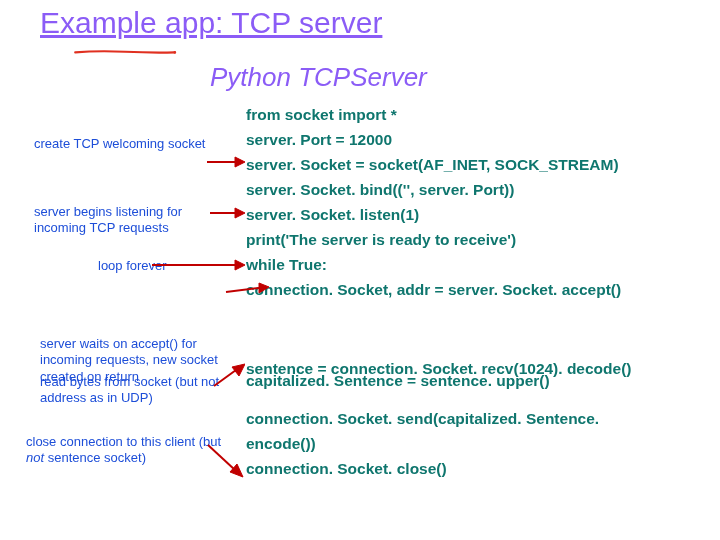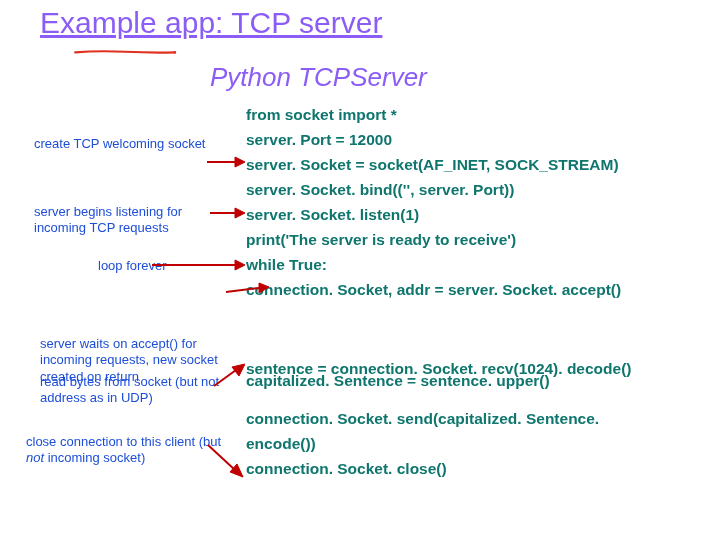--- a/index.html
+++ b/index.html
@@ -68,21 +68,21 @@
 </svg>
 
 <div class="subtitle">Python TCPServer</div>
 
 <div class="annotation" style="left:34px; top:136px;">create TCP welcoming socket</div>
 <div class="annotation" style="left:34px; top:204px;">server begins listening for incoming TCP requests</div>
 <div class="annotation" style="left:68px; top:258px;margin-left:30px;">loop forever</div>
 <div class="annotation" style="left:40px; top:288px; width:190px;margin-top:48px;">server waits on accept() for incoming requests, new socket created on return</div>
 <div class="annotation" style="left:40px; top:374px; width:190px;">read bytes from socket (but not address as in UDP)</div>
 <div class="annotation" style="left:26px; top:434px; width:200px;">
-  <span>close connection to this client (but </span><span style="font-style:italic;margin-top:40px;">not</span><span> incoming socket)</span>
+  <span>close connection to this client (but </span><span style="font-style:italic;margin-top:40px;">not</span><span> sentence socket)</span>
 </div>
 
 <div class="code" style="top:106px;">from socket import *</div>
 <div class="code" style="top:131px;">server. Port = 12000</div>
 <div class="code" style="top:156px;">server. Socket = socket(AF_INET, SOCK_STREAM)</div>
 <div class="code" style="top:181px;">server. Socket. bind(('', server. Port))</div>
 <div class="code" style="top:206px;">server. Socket. listen(1)</div>
 <div class="code" style="top:231px;">print('The server is ready to receive')</div>
 <div class="code" style="top:256px;">while True:</div>
 <div class="code" style="top:281px;">   connection. Socket, addr = server. Socket. accept()</div>

